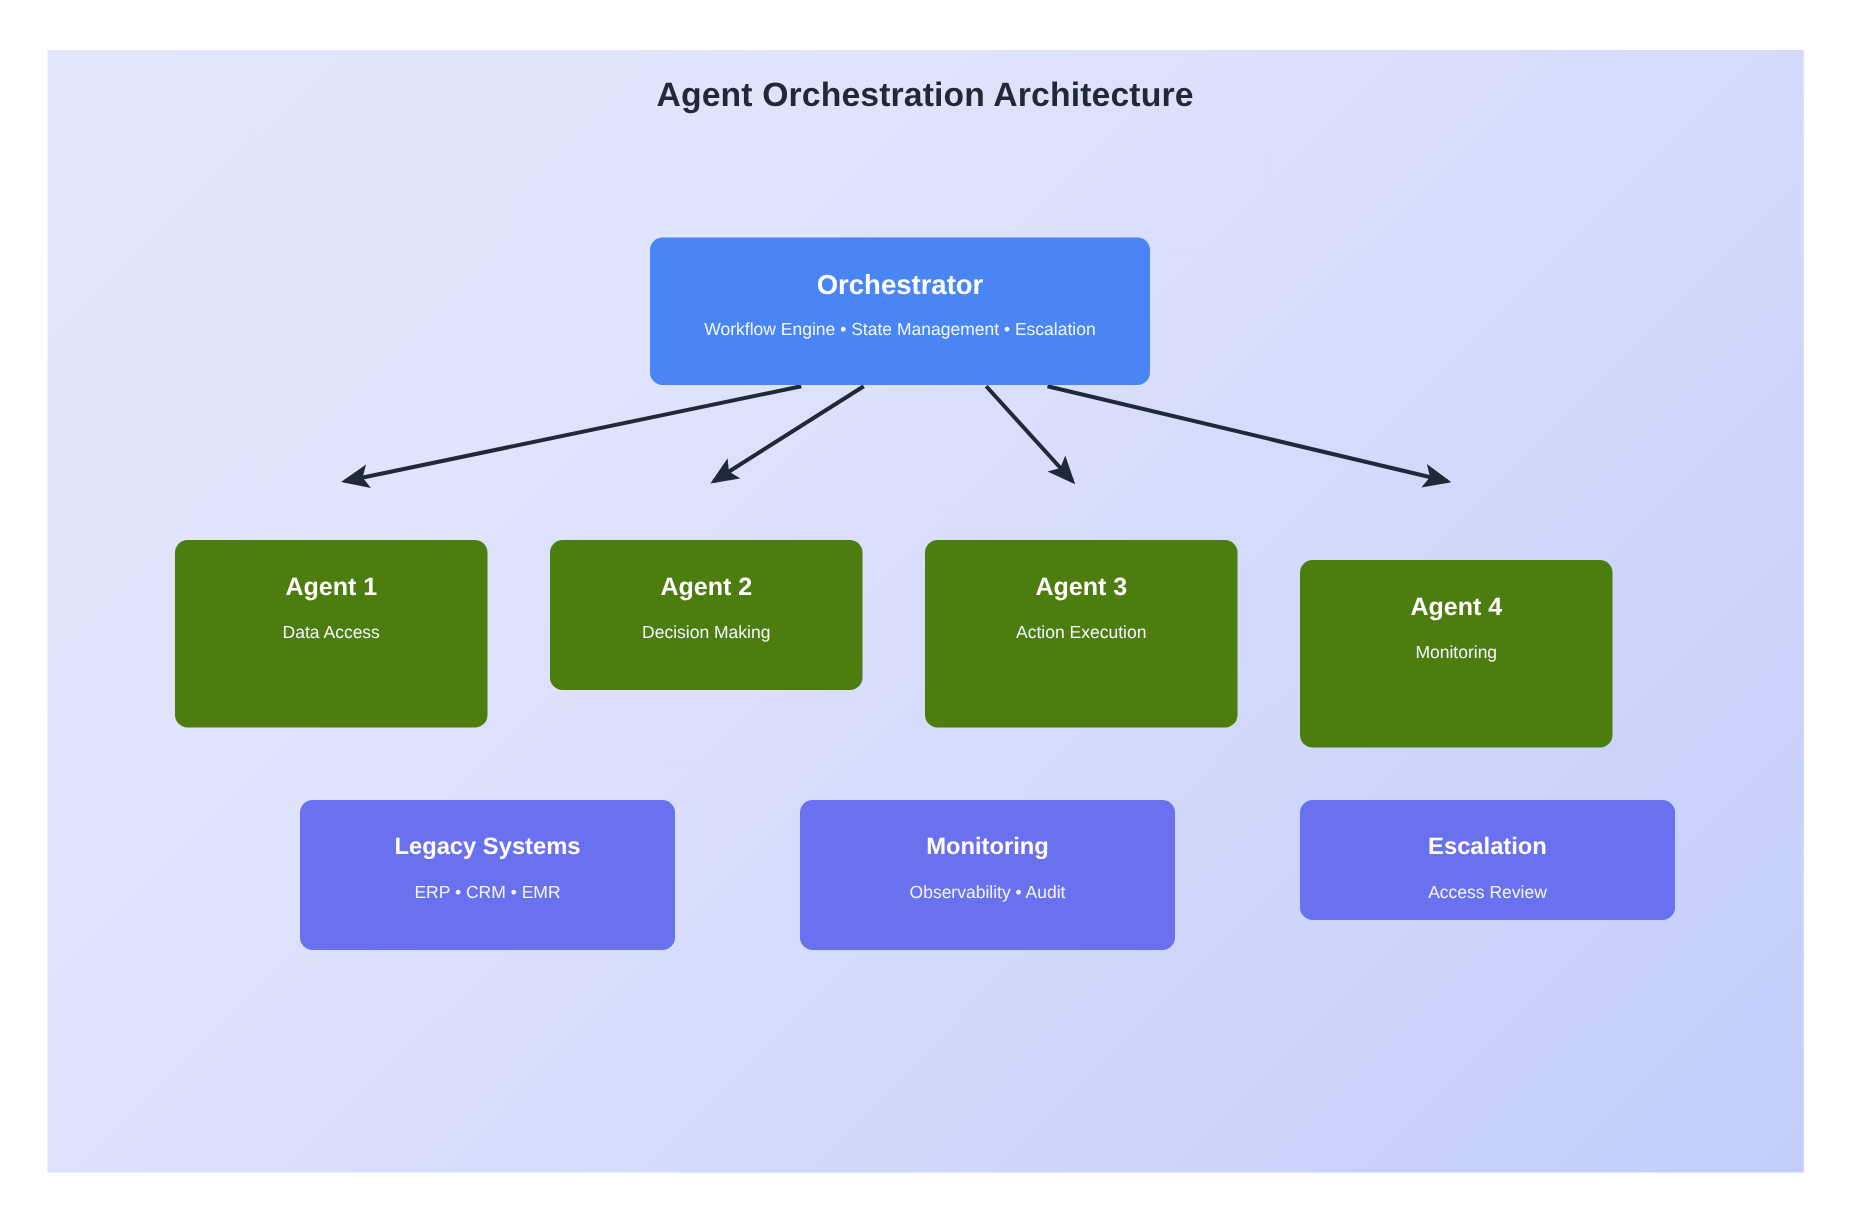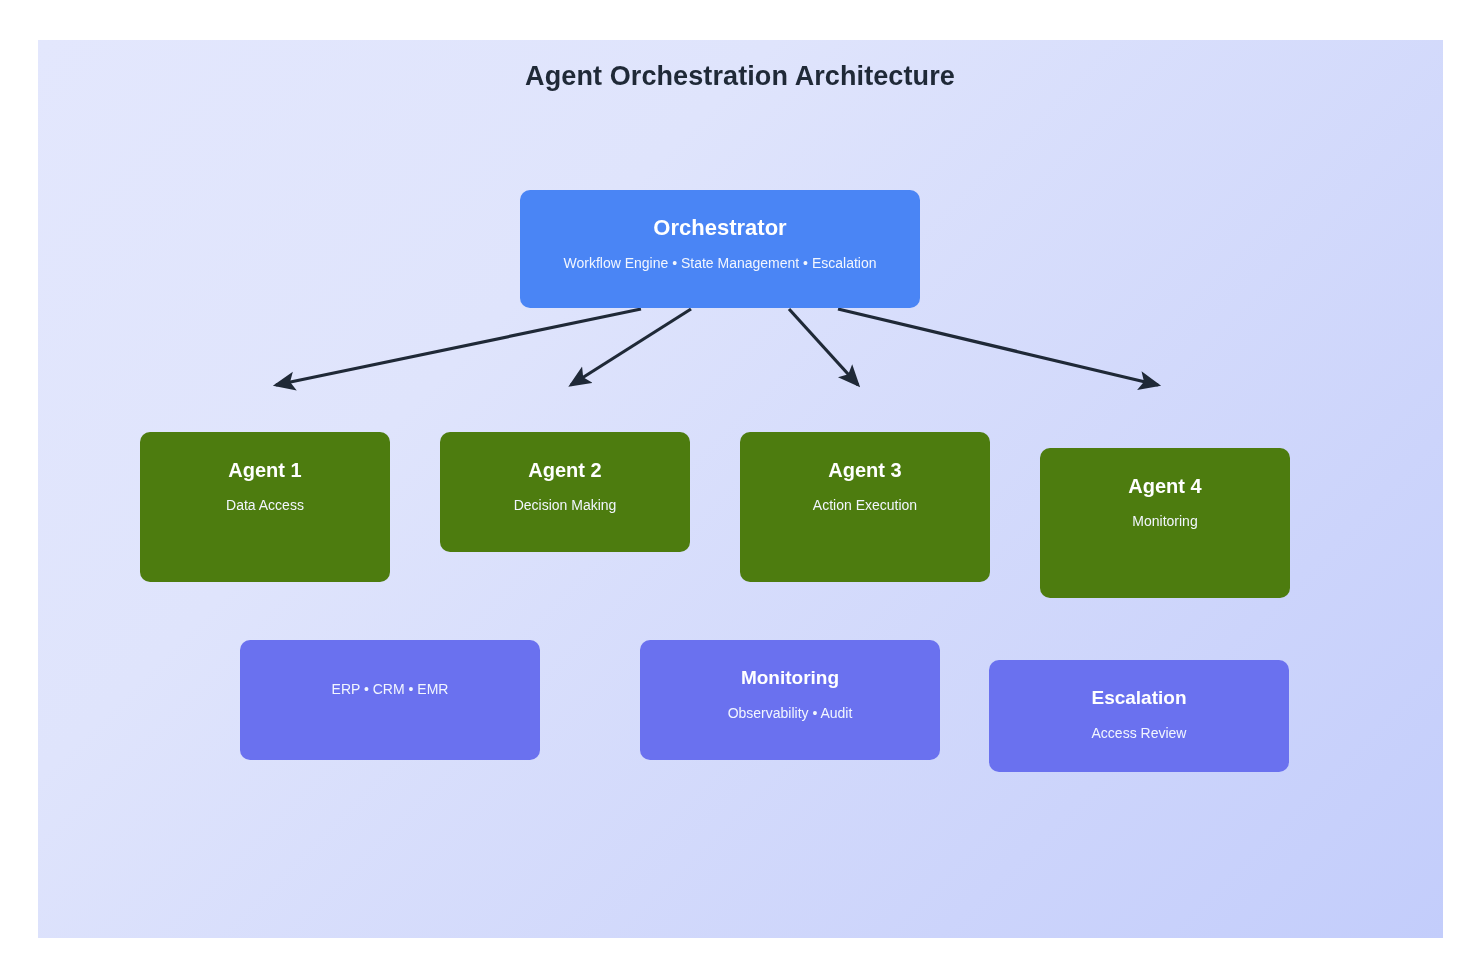--- a/index.html
+++ b/index.html
@@ -131,26 +131,27 @@
     <span class="node-title">Agent 3</span>
     <span class="node-subtitle">Action Execution</span>
   </div>
 
   <div class="node node-agent" style="left:1040px; top:406px; width:250px; height:150px;">
     <span class="node-title">Agent 4</span>
     <span class="node-subtitle">Monitoring</span>
   </div>
 
   <div class="node node-support" style="left:240px; top:640px; width:300px; height:120px;">
+    <span class="node-title">Legacy Systems</span>
     <span class="node-subtitle">ERP • CRM • EMR</span>
   </div>
 
   <div class="node node-support" style="left:640px; top:640px; width:300px; height:120px;">
     <span class="node-title">Monitoring</span>
     <span class="node-subtitle">Observability • Audit</span>
   </div>
 
-  <div class="node node-support" style="left:989px; top:640px; width:300px; height:112px;margin-top:20px;">
+  <div class="node node-support" style="left:1040px; top:640px; width:300px; height:96px;">
     <span class="node-title">Escalation</span>
     <span class="node-subtitle">Access Review</span>
   </div>
 
 </div>
 
 </body></html>

